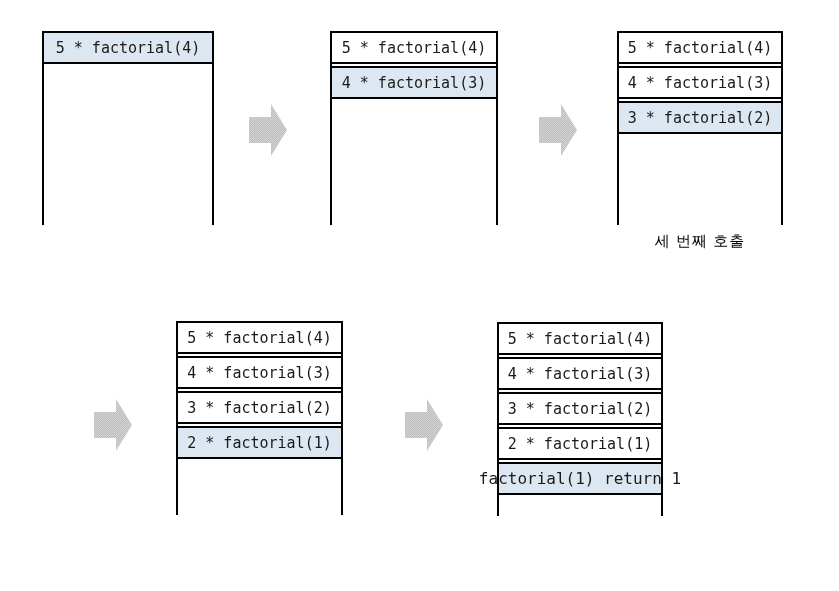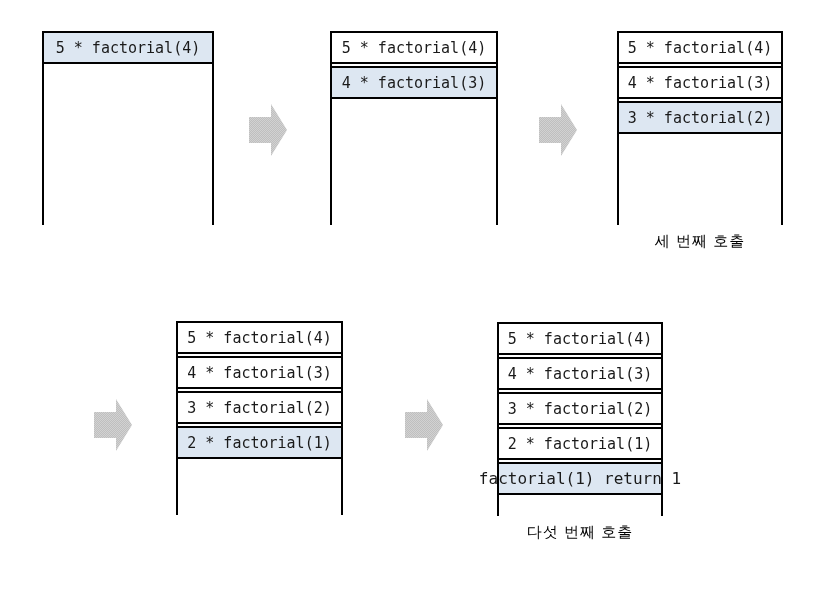--- a/index.html
+++ b/index.html
@@ -132,16 +132,15 @@
 
   <section class="stack s5">
     <div class="walls"></div>
     <div class="frames">
         <div class="frame">5 * factorial(4)</div>
         <div class="frame">4 * factorial(3)</div>
         <div class="frame">3 * factorial(2)</div>
         <div class="frame">2 * factorial(1)</div>
         <div class="frame hl small">factorial(1) return 1</div>
       </div>
-    <div class="stack-label">다섯 번째 호출</div>
   </section>
 
 </div>
 
 </body></html>

